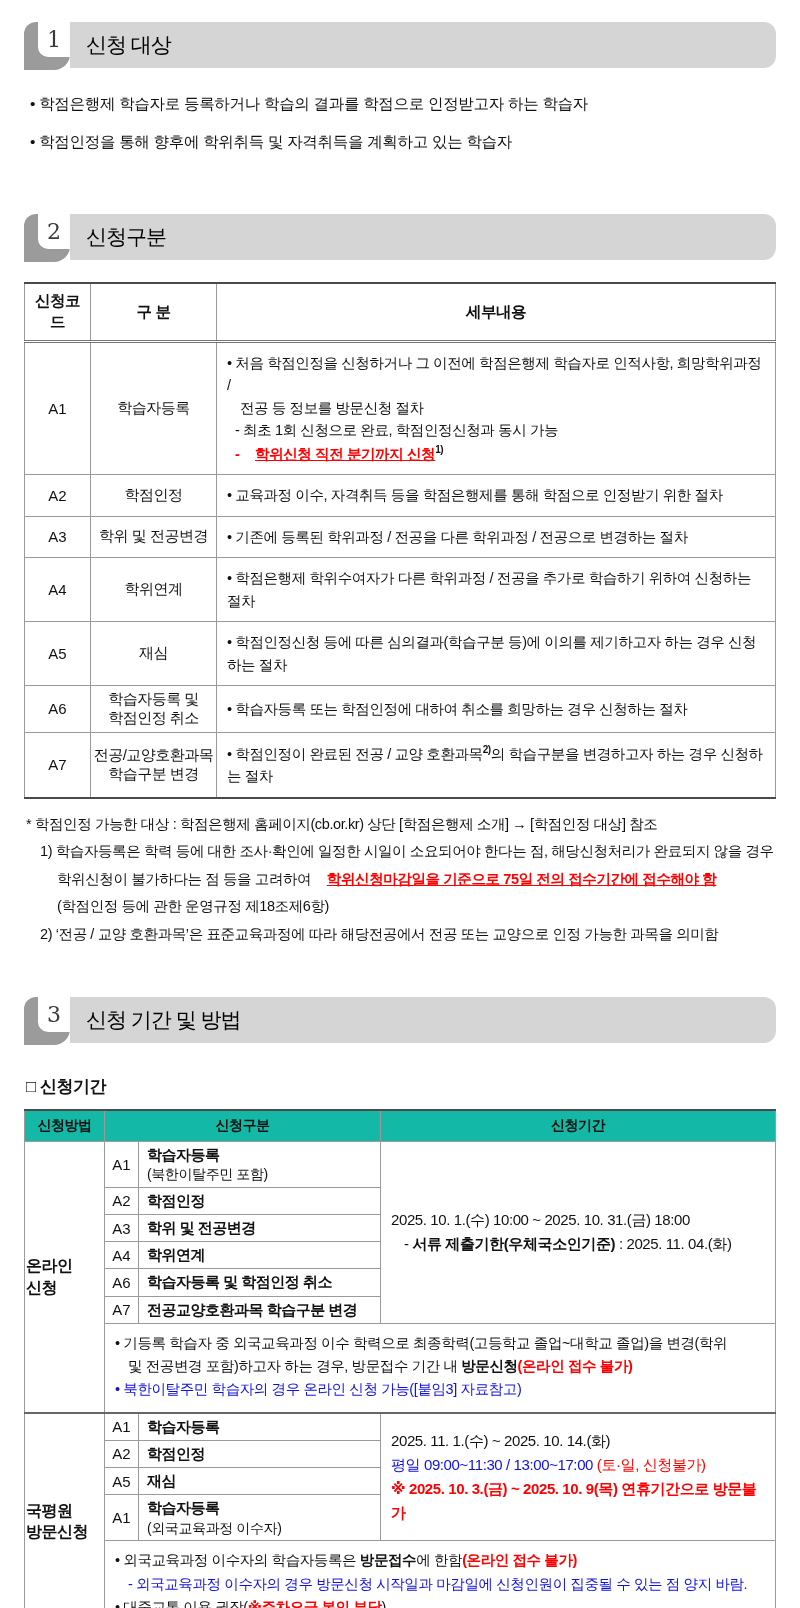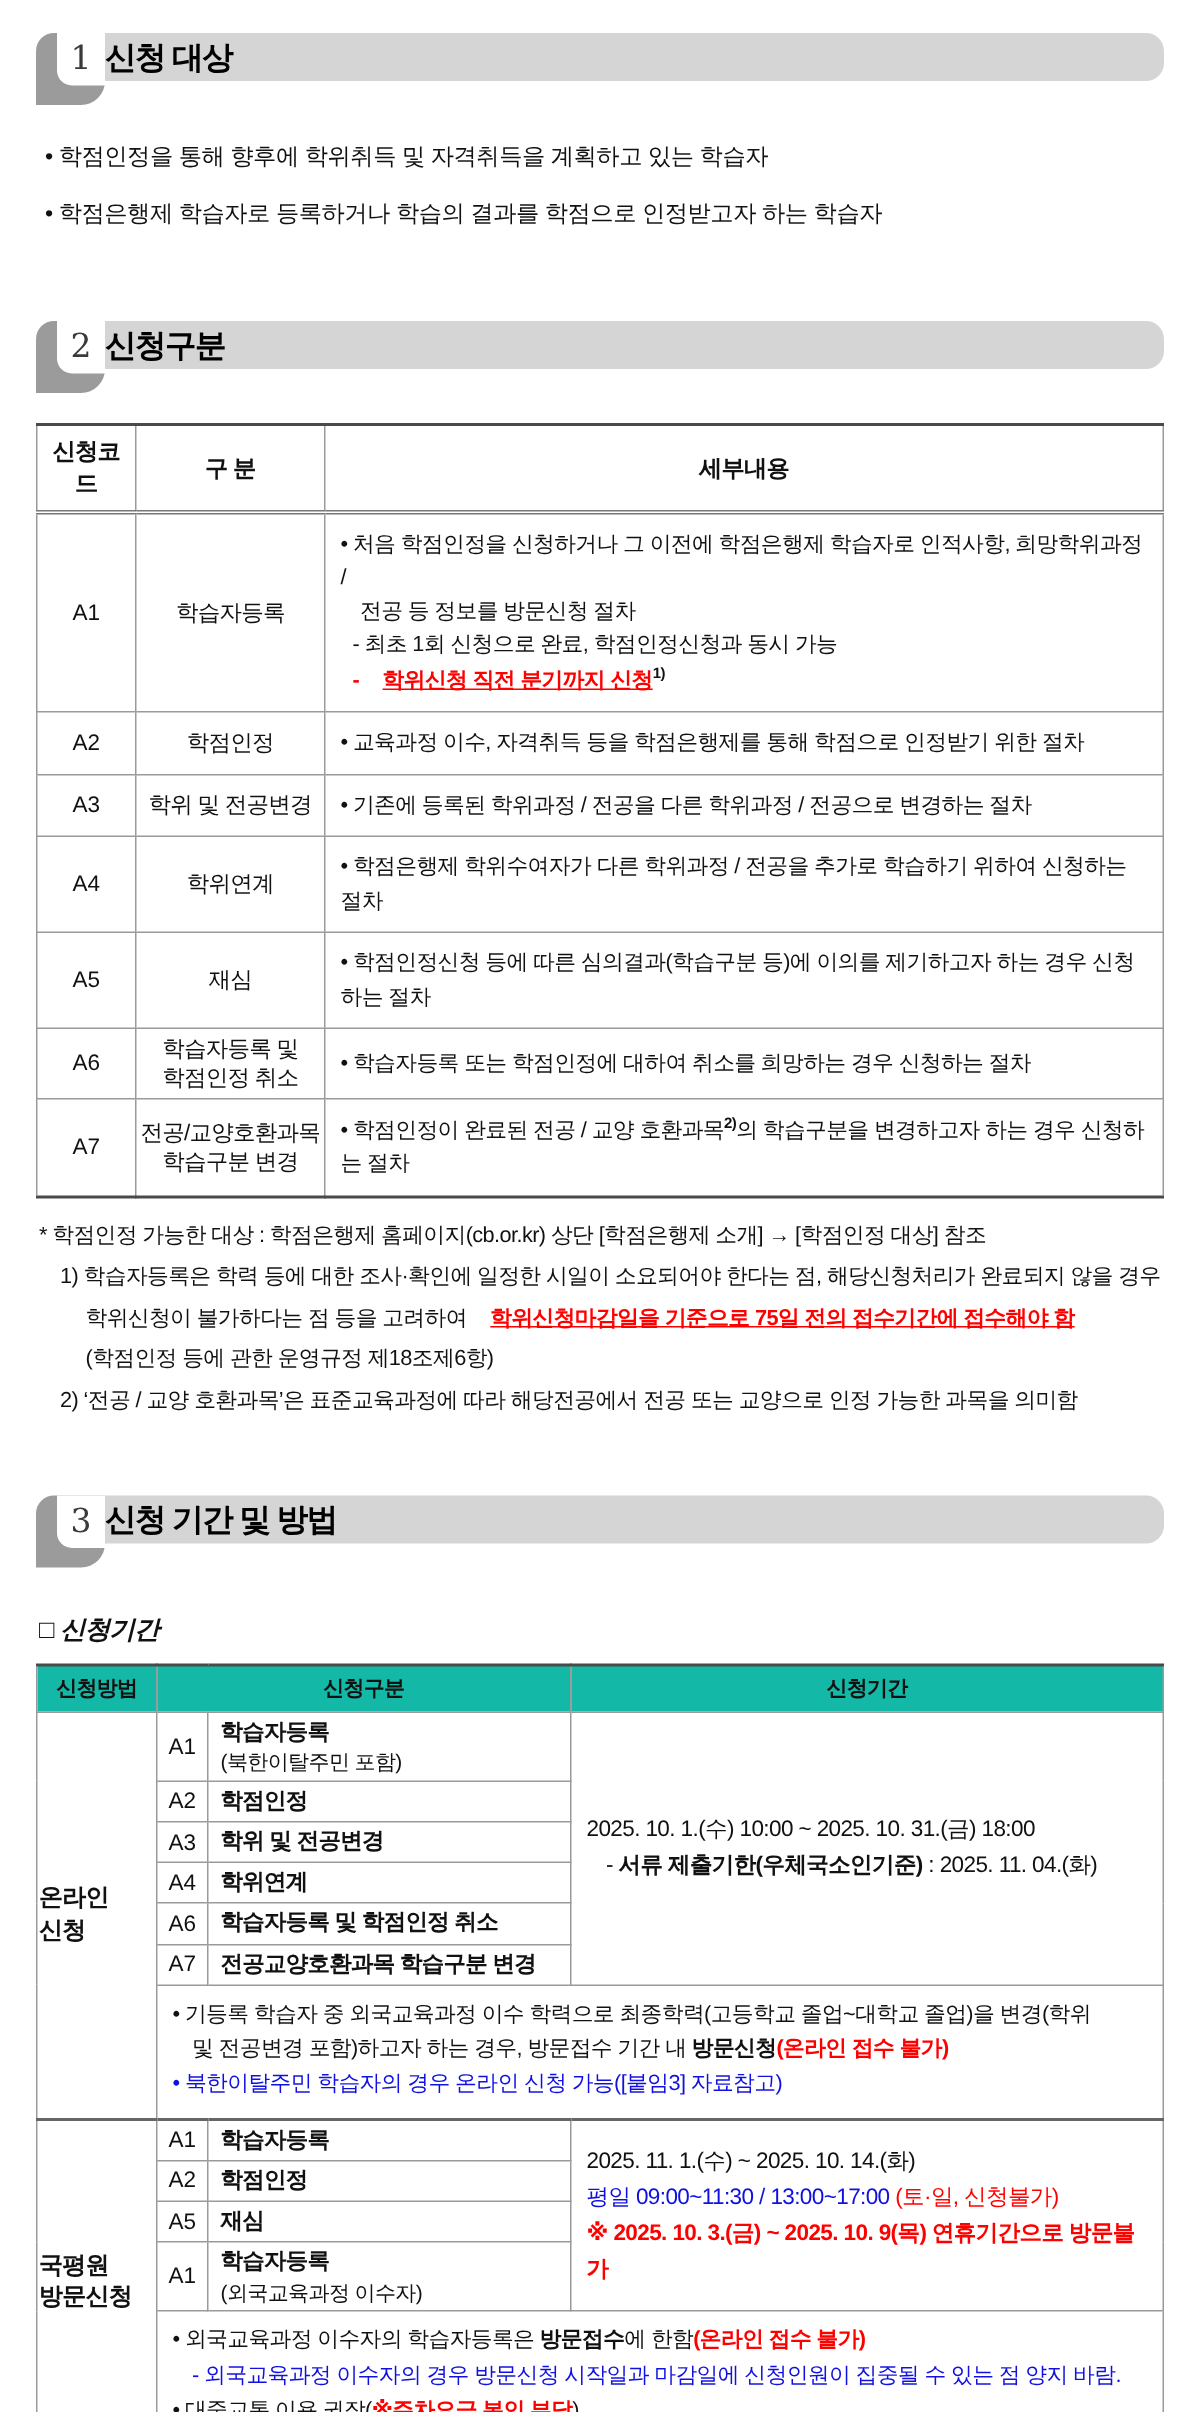--- a/index.html
+++ b/index.html
@@ -5,22 +5,22 @@
   html,body{margin:0;padding:0;background:#fff;}
   body{width:800px;font-family:"Liberation Sans","DejaVu Sans",sans-serif;color:#111;}
   .page{padding:22px 24px 46px 24px;}
 
   
   .sec{display:flex;align-items:flex-start;height:48px;}
   .sec-tab{width:46px;height:48px;background:#9b9b9b;border-radius:12px 0 16px 0;position:relative;flex:0 0 46px;}
   .sec-num{position:absolute;top:0;right:0;width:32px;height:35px;background:#fff;border-radius:0 0 0 10px;
            display:flex;align-items:center;justify-content:center;
            font-family:"DejaVu Serif",serif;font-size:22px;color:#3a3a3a;}
-  .sec-bar{flex:1;height:32px;background:#d5d5d5;border-radius:0 12px 12px 0;display:flex;align-items:center;
-           padding-left:0;font-size:21px;font-weight:700;letter-spacing:-1px;color:#000;}
+  .sec-bar{flex:1;height:46px;background:#d5d5d5;border-radius:0 12px 12px 0;display:flex;align-items:center;
+           padding-left:16px;font-size:21px;font-weight:400;letter-spacing:-1px;color:#000;}
 
   .bullets{margin:24px 0 0 6px;}
   .bullet{font-size:15.5px;margin-bottom:17px;letter-spacing:-0.3px;}
 
   .gap-lg{height:44px;}
   .gap-md{height:20px;}
 
   
   table{border-collapse:collapse;width:100%;border-top:2.5px solid #4a4a4a;border-bottom:2.5px solid #4a4a4a;}
   th,td{border:1px solid #9a9a9a;}
@@ -53,39 +53,39 @@
   .rbu{color:#ff0000;font-weight:700;text-decoration:underline;margin-left:12px;}
   .bl{color:#1010e0;}
   .supb{vertical-align:super;font-size:10px;font-weight:700;}
 
   
   .fns{margin:16px 0 0 2px;font-size:14.5px;line-height:1.35;letter-spacing:-0.4px;}
   .fns .ln{margin-bottom:8px;}
   .fns .ind1{padding-left:14px;}
   .fns .ind2{padding-left:31px;}
 
-  .subhead{font-size:17px;font-weight:700;margin:30px 0 11px 2px;letter-spacing:-0.5px;font-style:italic;}
+  .subhead{font-size:17px;font-weight:700;margin:30px 0 11px 2px;letter-spacing:-0.5px;}
 
   colgroup col{border:0;}
 </style>
 </head>
 <body>
 
 <div class="page">
 
   <div class="sec">
     <div class="sec-tab">
       <div class="sec-num">1</div>
     </div>
     <div class="sec-bar">신청 대상</div>
   </div>
 
   <div class="bullets">
+    <div class="bullet">• 학점은행제 학습자로 등록하거나 학습의 결과를 학점으로 인정받고자 하는 학습자</div>
     <div class="bullet">• 학점인정을 통해 향후에 학위취득 및 자격취득을 계획하고 있는 학습자</div>
-    <div class="bullet">• 학점은행제 학습자로 등록하거나 학습의 결과를 학점으로 인정받고자 하는 학습자</div>
   </div>
 
   <div class="gap-lg"></div>
 
   <div class="sec">
     <div class="sec-tab">
       <div class="sec-num">2</div>
     </div>
     <div class="sec-bar">신청구분</div>
   </div>

